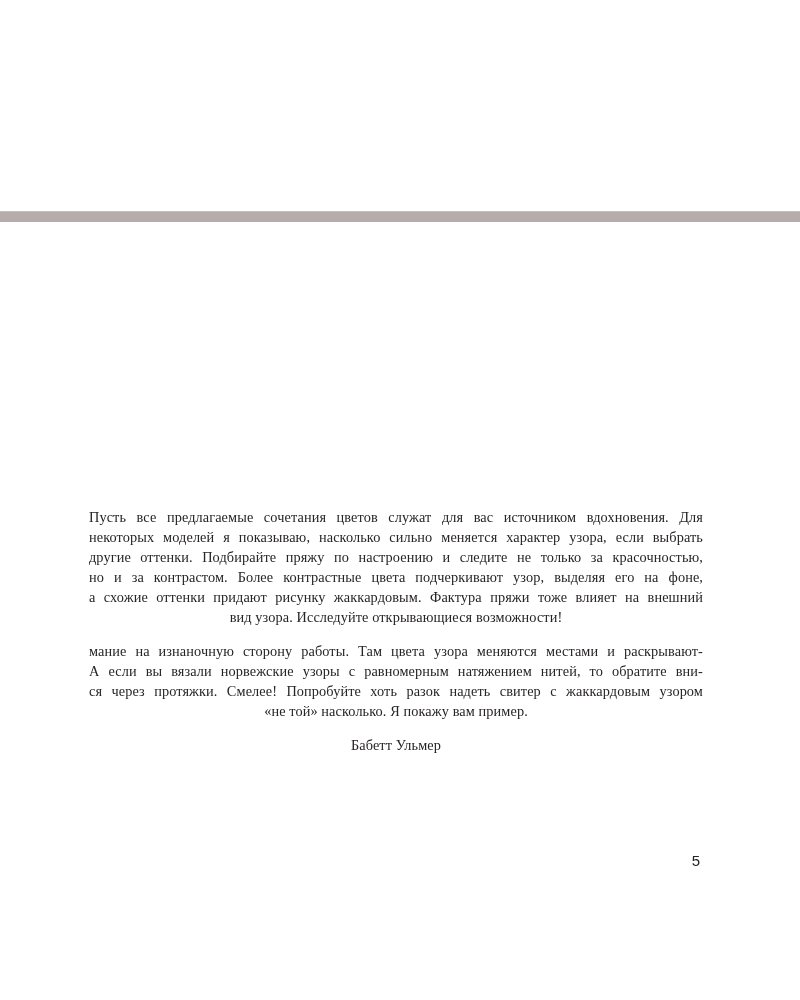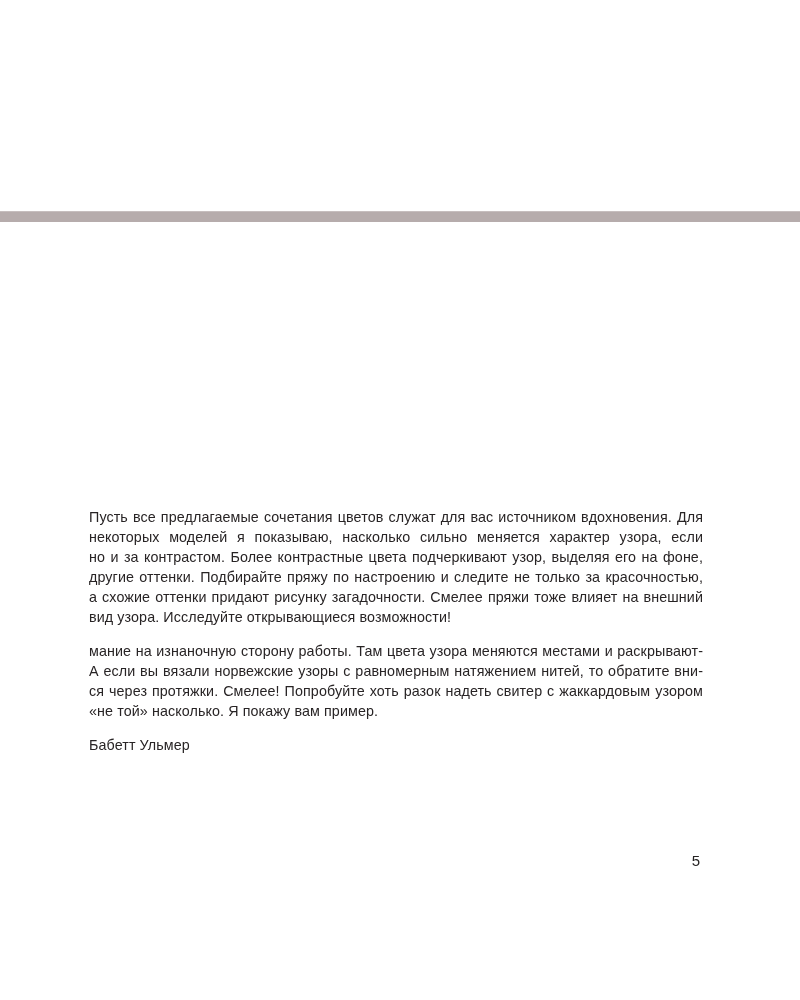--- a/index.html
+++ b/index.html
@@ -29,27 +29,28 @@
     position: absolute;
     left: 89px;
     top: 507px;
     width: 614px;
     font-size: 14.3px;
     line-height: 20px;
     letter-spacing: 0.1px;
   }
   .para {
     margin: 0 0 14px 0;
+    font-family: Liberation Serif, serif;
   }
   .para.signature {
   }
   .line {
     height: 20px;
     overflow: hidden;
-    text-align: left;
+    text-align: center;
   }
   .line.just {
     text-align: justify;
     text-align-last: justify;
   }
   .page-number {
     position: absolute;
     left: 686px;
     top: 851px;
     width: 20px;
@@ -65,23 +66,23 @@
 
 <div class="page">
 
   <div class="divider" style="background-color: rgb(182, 172, 172);"></div>
 
   <div class="text-block">
 
     <div class="para">
       <div class="line just">Пусть все предлагаемые сочетания цветов служат для вас источником вдохновения. Для</div>
       <div class="line just">некоторых моделей я показываю, насколько сильно меняется характер узора, если выбрать</div>
+      <div class="line just">другие оттенки. Подбирайте пряжу по настроению и следите не только за красочностью,</div>
       <div class="line just">но и за контрастом. Более контрастные цвета подчеркивают узор, выделяя его на фоне,</div>
-      <div class="line just">другие оттенки. Подбирайте пряжу по настроению и следите не только за красочностью,</div>
-      <div class="line just">а схожие оттенки придают рисунку загадочности. Смелее пряжи тоже влияет на внешний</div>
+      <div class="line just">а схожие оттенки придают рисунку жаккардовым. Фактура пряжи тоже влияет на внешний</div>
       <div class="line">вид узора. Исследуйте открывающиеся возможности!</div>
     </div>
 
     <div class="para">
       <div class="line just">мание на изнаночную сторону работы. Там цвета узора меняются местами и раскрывают-</div>
       <div class="line just">А если вы вязали норвежские узоры с равномерным натяжением нитей, то обратите вни-</div>
       <div class="line just">ся через протяжки. Смелее! Попробуйте хоть разок надеть свитер с жаккардовым узором</div>
       <div class="line">«не той» насколько. Я покажу вам пример.</div>
     </div>
 

